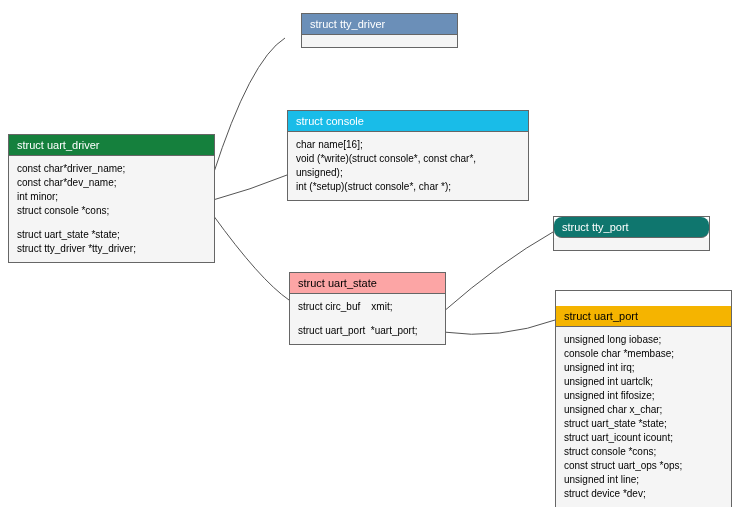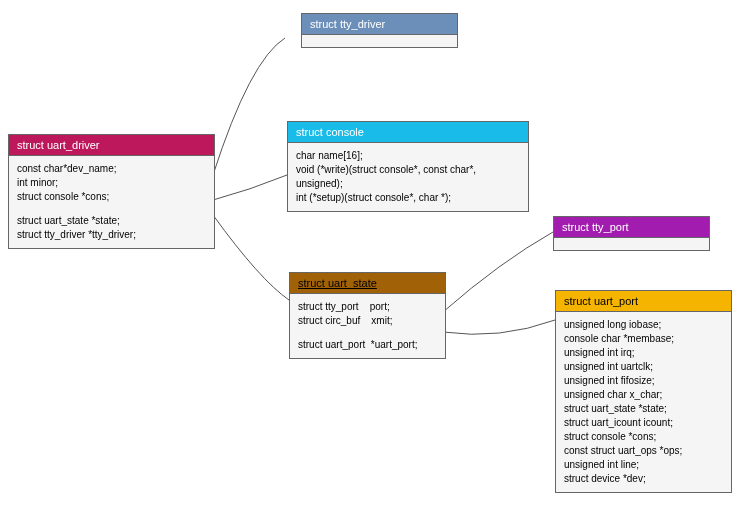--- a/index.html
+++ b/index.html
@@ -51,63 +51,63 @@
   <path d="M213,200 Q250,190 287,175" stroke="#555" fill="none" stroke-width="1"></path>
 
   <path d="M213,215 Q260,280 289,300" stroke="#555" fill="none" stroke-width="1"></path>
 
   <path d="M443,312 Q500,262 553,232" stroke="#555" fill="none" stroke-width="1"></path>
 
   <path d="M443,332 Q500,340 555,320" stroke="#555" fill="none" stroke-width="1"></path>
 </svg>
 
 <div class="box" style="left:8px; top:134px; width:205px;">
-  <div class="box-title" style="background:#be185d; color:#fff;">struct uart_driver</div>
+  <div class="box-title" style="background:#15803d; color:#fff;">struct uart_driver</div>
   <div class="box-body">
+    <div class="field">const char*driver_name;</div>
     <div class="field">const char*dev_name;</div>
     <div class="field">int minor;</div>
     <div class="field">struct console *cons;</div>
     <div class="spacer"></div>
     <div class="field">struct uart_state *state;</div>
     <div class="field">struct tty_driver *tty_driver;</div>
   </div>
 </div>
 
 <div class="box" style="left:285px; top:13px; width:155px;margin-left:16px;">
   <div class="box-title" style="background:#6b8fb8; color:#fff;">struct tty_driver</div>
   <div class="box-body-empty"></div>
 </div>
 
-<div class="box" style="left:287px; top:121px; width:240px;">
+<div class="box" style="left:287px; top:110px; width:240px;">
   <div class="box-title" style="background:#19bce8; color:#fff;">struct console</div>
   <div class="box-body">
     <div class="field">char name[16];</div>
     <div class="field">void (*write)(struct console*, const char*,</div>
     <div class="field">unsigned);</div>
     <div class="field">int (*setup)(struct console*, char *);</div>
   </div>
 </div>
 
 <div class="box" style="left:289px; top:272px; width:155px;">
-  <div class="box-title" style="background:#a16207; color:#000;text-decoration:underline;">struct uart_state</div>
+  <div class="box-title" style="background:#fca5a5; color:#000;">struct uart_state</div>
   <div class="box-body">
-    <div class="field">struct tty_port&nbsp;&nbsp;&nbsp;&nbsp;port;</div>
     <div class="field">struct circ_buf&nbsp;&nbsp;&nbsp;&nbsp;xmit;</div>
     <div class="spacer"></div>
     <div class="field">struct uart_port&nbsp;&nbsp;*uart_port;</div>
   </div>
 </div>
 
 <div class="box" style="left:553px; top:216px; width:155px;">
-  <div class="box-title" style="background:#a21caf; color:#fff;">struct tty_port</div>
+  <div class="box-title" style="background:#0f766e; color:#fff;border-radius:8px;">struct tty_port</div>
   <div class="box-body-empty"></div>
 </div>
 
 <div class="box" style="left:555px; top:290px; width:175px;">
-  <div class="box-title" style="background:#f5b400; color:#000;">struct uart_port</div>
+  <div class="box-title" style="background:#f5b400; color:#000;margin-top:15px;">struct uart_port</div>
   <div class="box-body">
     <div class="field">unsigned long iobase;</div>
     <div class="field">console char *membase;</div>
     <div class="field">unsigned int irq;</div>
     <div class="field">unsigned int uartclk;</div>
     <div class="field">unsigned int fifosize;</div>
     <div class="field">unsigned char x_char;</div>
     <div class="field">struct uart_state *state;</div>
     <div class="field">struct uart_icount icount;</div>
     <div class="field">struct console *cons;</div>

